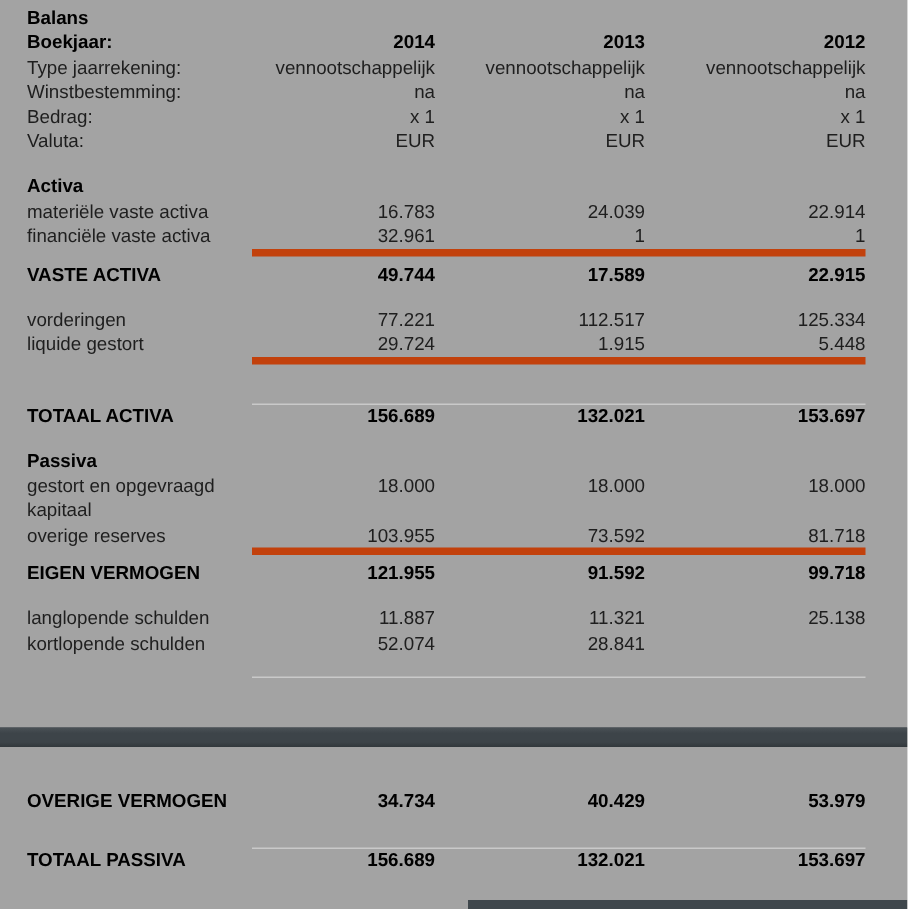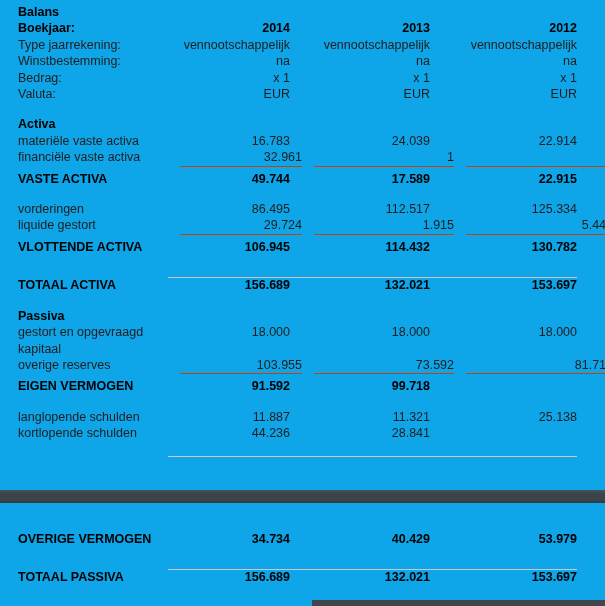--- a/index.html
+++ b/index.html
@@ -1,25 +1,25 @@
 <!DOCTYPE html>
 <html><head>
 <meta charset="utf-8">
 <style>
   html,body{margin:0;padding:0;background:#ffffff;}
   body{font-family:"Liberation Sans", sans-serif; color:#1e1e1e; font-size:12.5px;}
-  .page{position:relative;width:605px;height:606px;background:#0ea5e9;overflow:hidden;}
+  .page{position:relative;width:605px;height:606px;background:#a3a3a3;overflow:hidden;}
   .table{padding:4px 0 0 18px;}
   .row{display:grid;grid-template-columns:150px 122px 140px 147px;align-items:start;line-height:16.4px;}
   .cell{white-space:normal;}
   .cell.label{text-align:left;padding-right:6px;}
   .cell.num{text-align:right;}
   .cell.b{font-weight:bold;color:#000;}
-  .row.rb{padding-bottom:4px;gap:12px;}
-  .row.rb .cell.rl{border-bottom:1px solid #c2410c;}
+  .row.rb{padding-bottom:4px;}
+  .row.rb .cell.rl{border-bottom:5px solid #c2410c;}
   .rulerow{height:8px;}
   .rulerow .cell{height:100%;}
   .rulerow .cell.ruled{border-bottom:1px solid #c9c9c9;}
   .rulerow.gt{margin-top:6px;}
   .spacer{height:14px;}
   .sp-md{height:14px;}
   .sp-lg{height:34px;}
   .sp-xl{height:28px;}
   .band{height:13px;width:605px;margin-left:-18px;background:#3f474c;
         background:linear-gradient(to bottom,#4a5156 0%,#3d4449 30%,#3d4449 75%,#32383c 100%);}
@@ -87,35 +87,29 @@
       </div>
       <div class="row">
         <div class="cell label b">VASTE ACTIVA</div>
         <div class="cell num b">49.744</div>
         <div class="cell num b">17.589</div>
         <div class="cell num b">22.915</div>
       </div>
       <div class="spacer sp-md"></div>
       <div class="row">
         <div class="cell label">vorderingen</div>
-        <div class="cell num">86.495</div>
+        <div class="cell num">77.221</div>
         <div class="cell num">112.517</div>
         <div class="cell num">125.334</div>
       </div>
       <div class="row rb">
         <div class="cell label">liquide gestort</div>
         <div class="cell num rl">29.724</div>
         <div class="cell num rl">1.915</div>
         <div class="cell num rl">5.448</div>
-      </div>
-      <div class="row">
-        <div class="cell label b">VLOTTENDE ACTIVA</div>
-        <div class="cell num b">106.945</div>
-        <div class="cell num b">114.432</div>
-        <div class="cell num b">130.782</div>
       </div>
       <div class="spacer sp-md"></div>
       <div class="rulerow row">
         <div class="cell label"></div>
         <div class="cell num ruled"></div>
         <div class="cell num ruled"></div>
         <div class="cell num ruled"></div>
       </div>
       <div class="row">
         <div class="cell label b">TOTAAL ACTIVA</div>
@@ -137,33 +131,34 @@
         <div class="cell num">18.000</div>
       </div>
       <div class="row rb">
         <div class="cell label">overige reserves</div>
         <div class="cell num rl">103.955</div>
         <div class="cell num rl">73.592</div>
         <div class="cell num rl">81.718</div>
       </div>
       <div class="row">
         <div class="cell label b">EIGEN VERMOGEN</div>
+        <div class="cell num b">121.955</div>
         <div class="cell num b">91.592</div>
         <div class="cell num b">99.718</div>
       </div>
       <div class="spacer sp-md"></div>
       <div class="row">
         <div class="cell label">langlopende schulden</div>
         <div class="cell num">11.887</div>
         <div class="cell num">11.321</div>
         <div class="cell num">25.138</div>
       </div>
       <div class="row">
         <div class="cell label">kortlopende schulden</div>
-        <div class="cell num">44.236</div>
+        <div class="cell num">52.074</div>
         <div class="cell num">28.841</div>
       </div>
       <div class="rulerow row gt">
         <div class="cell label"></div>
         <div class="cell num ruled"></div>
         <div class="cell num ruled"></div>
         <div class="cell num ruled"></div>
       </div>
       <div class="spacer sp-lg"></div>
       <div class="band" style="background-color: rgb(63, 71, 76);"></div>

